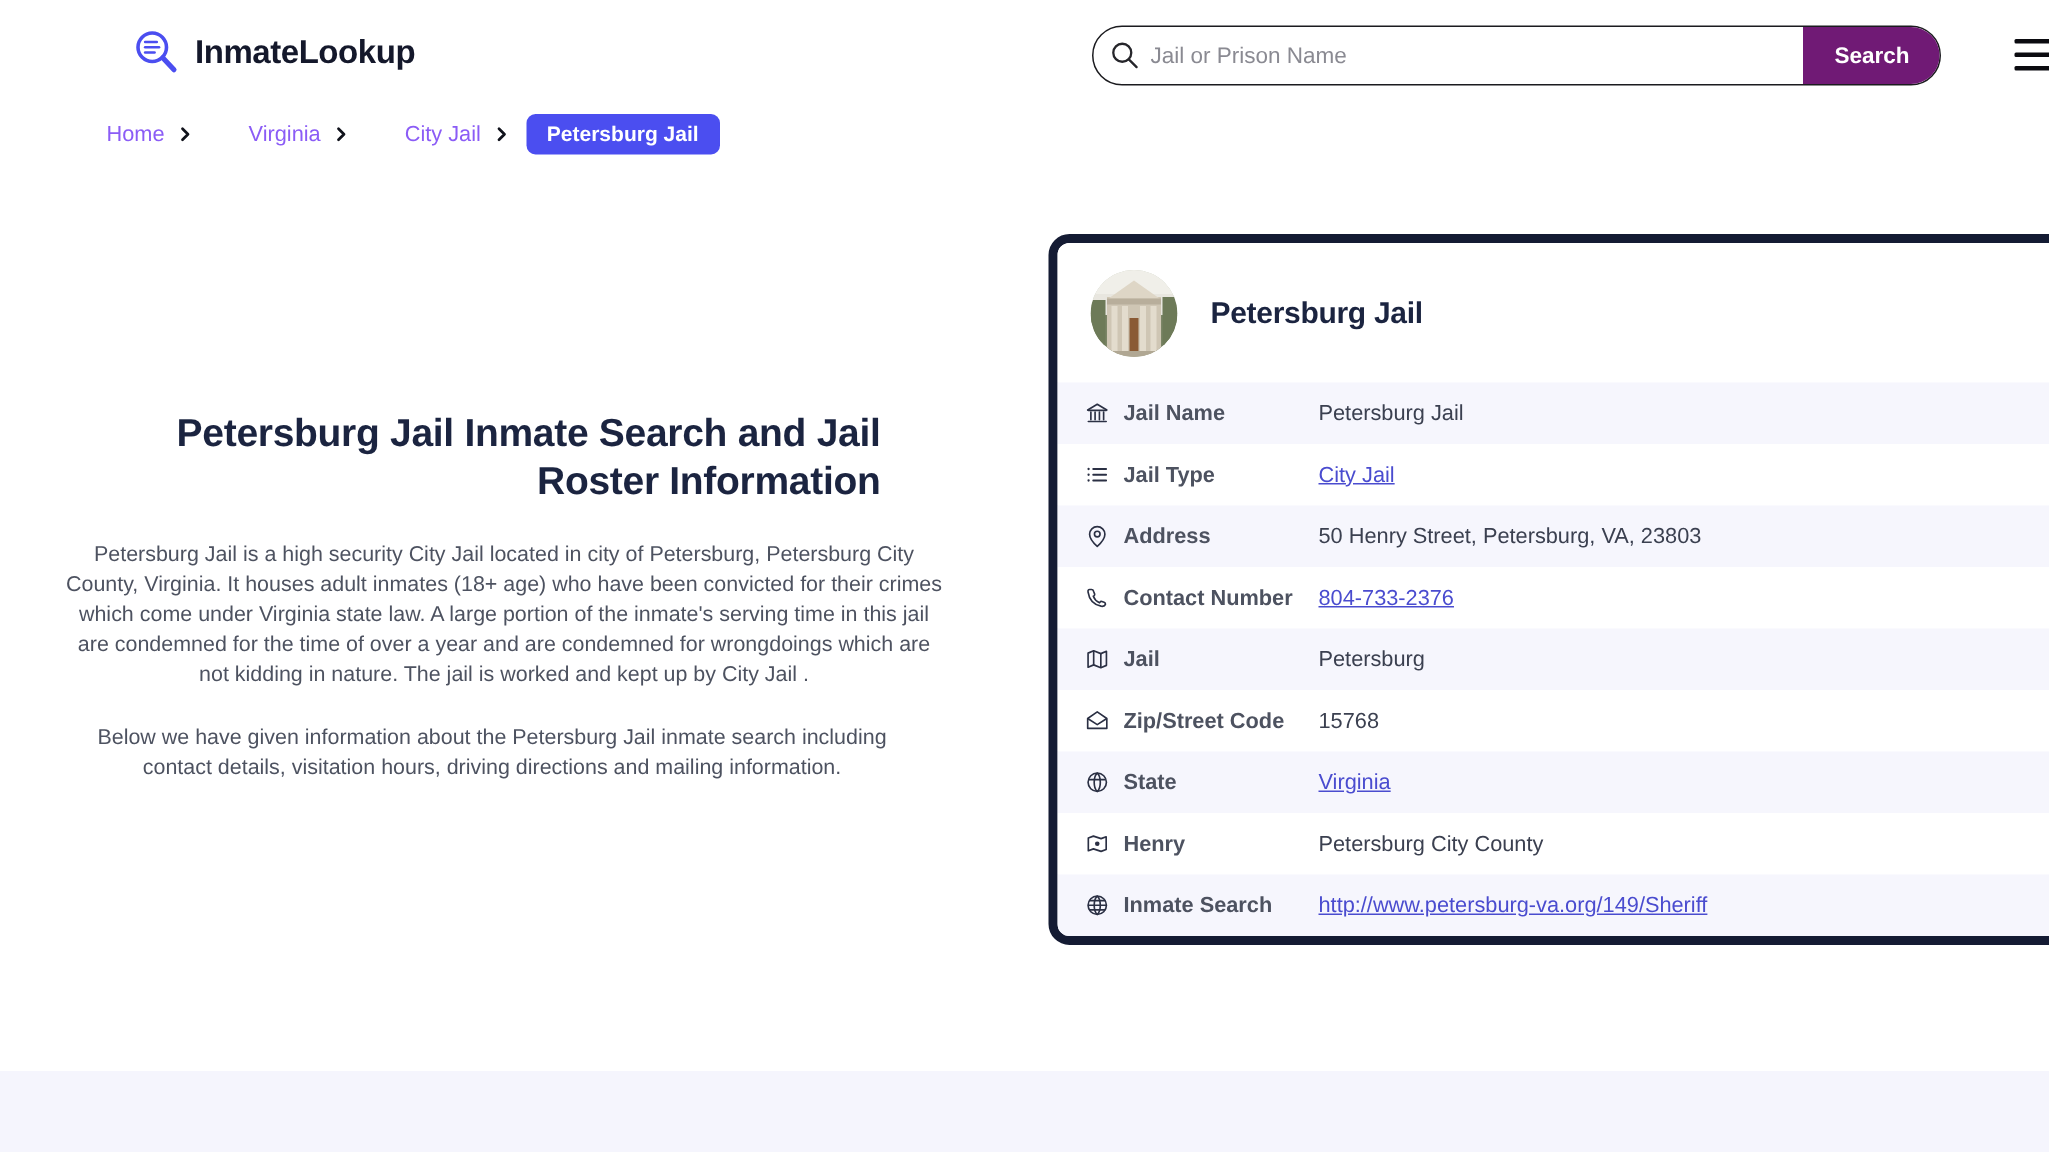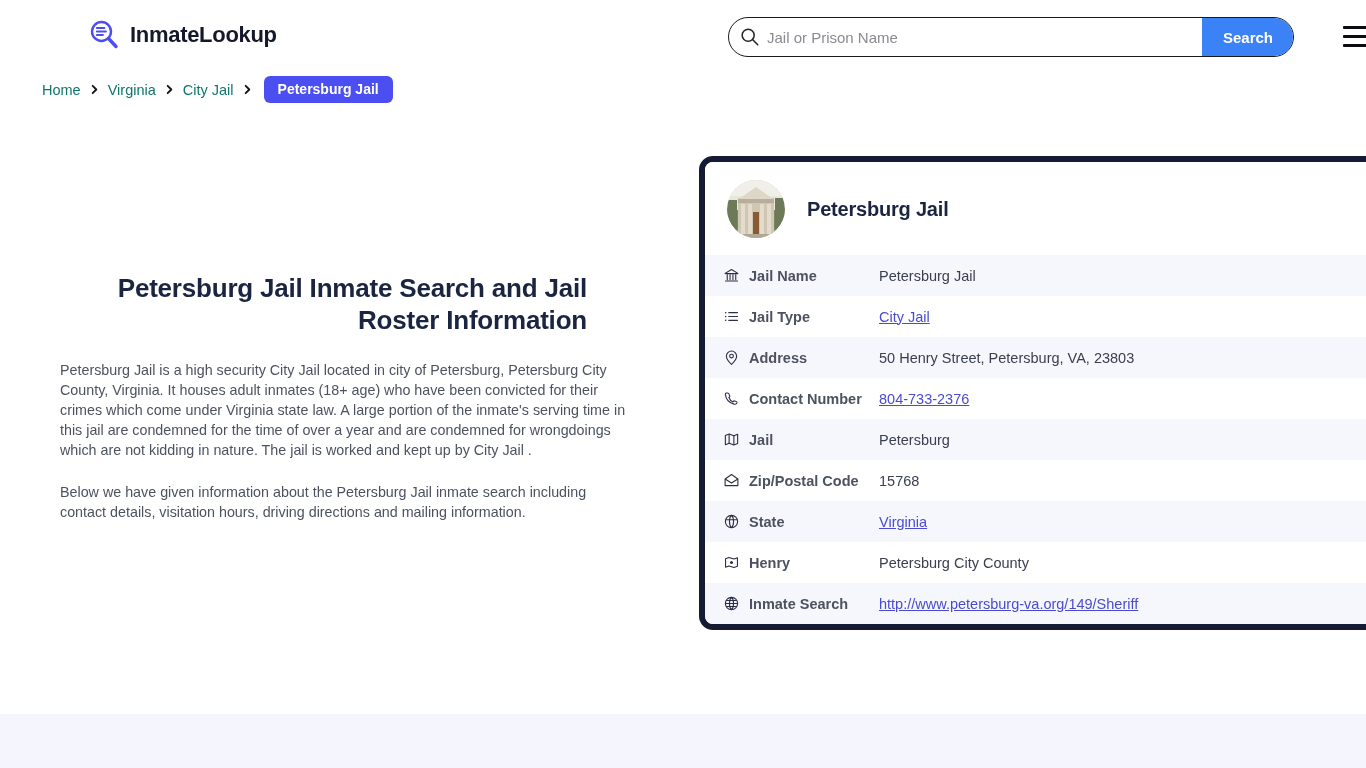--- a/index.html
+++ b/index.html
@@ -50,21 +50,21 @@
     background: transparent;
     font-family: "Liberation Sans", sans-serif;
     font-size: 15px;
     color: #c2410c;
     padding: 0 4px;
   }
   .search-input::placeholder { color: #8a8a92; }
   .search-btn {
     width: 92px;
     border: none;
-    background: #3b82f6;
+    background: #701a75;
     color: #ffffff;
     font-family: "Liberation Sans", sans-serif;
     font-size: 15px; font-weight: 700;
     cursor: pointer;
     border-radius: 0 19px 19px 0;
     margin: -1px -1px -1px 0;
   }
 
   .hamburger {
     position: absolute; left: 1298px; top: 26px;
@@ -78,21 +78,21 @@
     background: #0b0b10; border-radius: 1px;
   }
 
   
   .breadcrumb {
     position: absolute; left: 42px; top: 76px;
     display: flex; align-items: center; gap: 0px;
     font-size: 14.5px;
   }
   .crumb {
-    color: #0f766e; text-decoration: none;
+    color: #8b5cf6; text-decoration: none; margin-left: 29px;
   }
   .crumb-sep {
     display: inline-flex; align-items: center;
     margin: 0 8px; color: #11131c;
   }
   .crumb-current {
     background: #4b4ef0; color: #ffffff;
     font-weight: 700; font-size: 14px;
     padding: 5px 14px 6px;
     border-radius: 6px;
@@ -104,24 +104,25 @@
     position: absolute; left: 42px; top: 272px; width: 600px;
   }
   .page-title {
     margin: 0 0 24px 0;
     font-size: 26px; line-height: 32px; font-weight: 700;
     color: #1b2440; letter-spacing: -0.2px;
     max-width: 545px;
     text-align: right;
   }
   .body-p {
-    margin: 0 0 22px 18px;
+    margin: 0 0 22px 0;
     font-size: 14.3px; line-height: 20px;
     color: #4d5260;
     max-width: 588px;
+    text-align: center;
   }
   .body-p:last-child { max-width: 572px; }
 
   
   .info-card {
     position: absolute; left: 699px; top: 156px;
     width: 760px; 
     background: #ffffff;
     border: 6px solid #141b33;
     border-radius: 14px;
@@ -339,21 +340,21 @@
       <span class="row-value">Petersburg</span>
     </div>
 
     <div class="info-row even">
       <span class="row-icon">
         <svg viewBox="0 0 20 20" width="17" height="17" aria-hidden="true" fill="none" stroke="#2b3044" stroke-width="1.3" stroke-linejoin="round">
           <path d="M2.5 8.2 L10 3 L17.5 8.2 L17.5 16 L2.5 16 Z"></path>
           <path d="M2.5 8.2 L10 13 L17.5 8.2"></path>
         </svg>
       </span>
-      <span class="row-label">Zip/Postal Code</span>
+      <span class="row-label">Zip/Street Code</span>
       <span class="row-value">15768</span>
     </div>
 
     <div class="info-row odd">
       <span class="row-icon">
         <svg viewBox="0 0 20 20" width="17" height="17" aria-hidden="true" fill="none" stroke="#2b3044" stroke-width="1.3" stroke-linejoin="round">
           <circle cx="10" cy="10" r="7.2"></circle>
           <path d="M10 2.8 C6.8 5.5 6.8 14.5 10 17.2 C13.2 14.5 13.2 5.5 10 2.8 Z"></path>
           <path d="M3.4 8 L16.6 8"></path>
         </svg>

